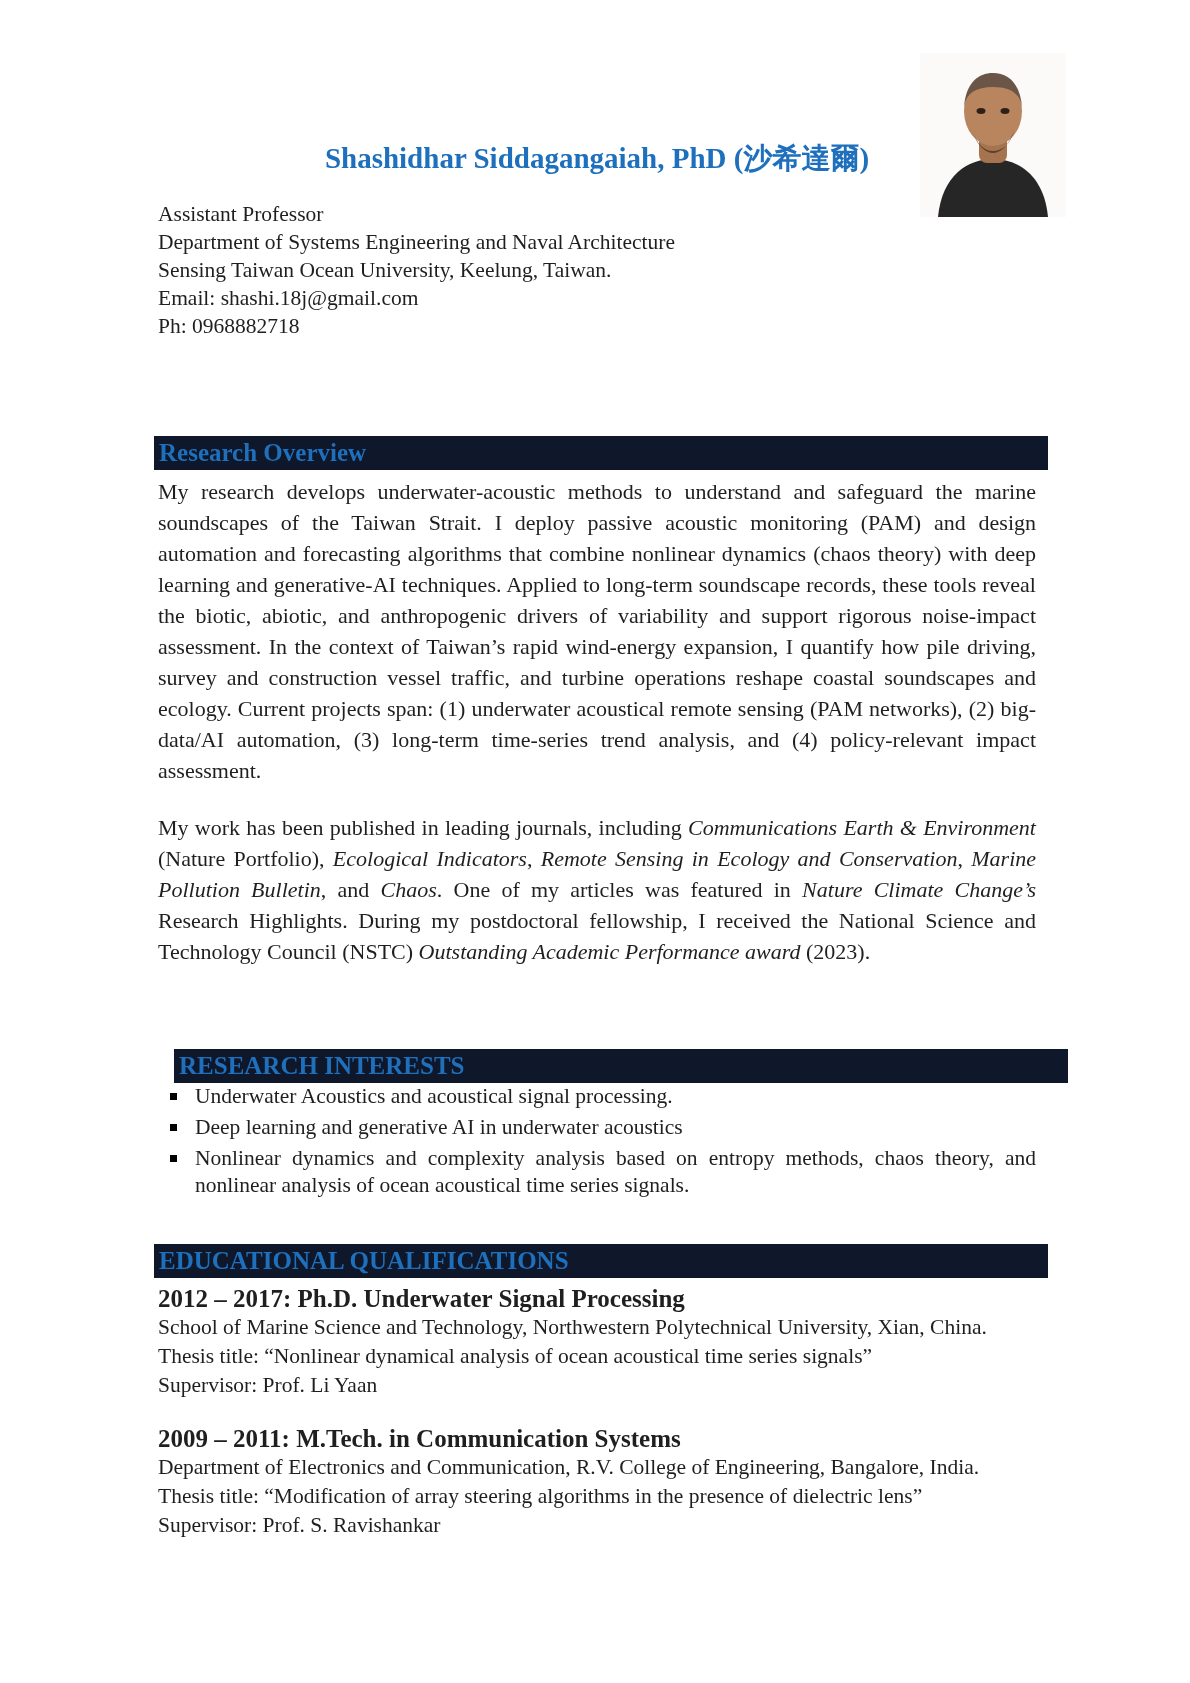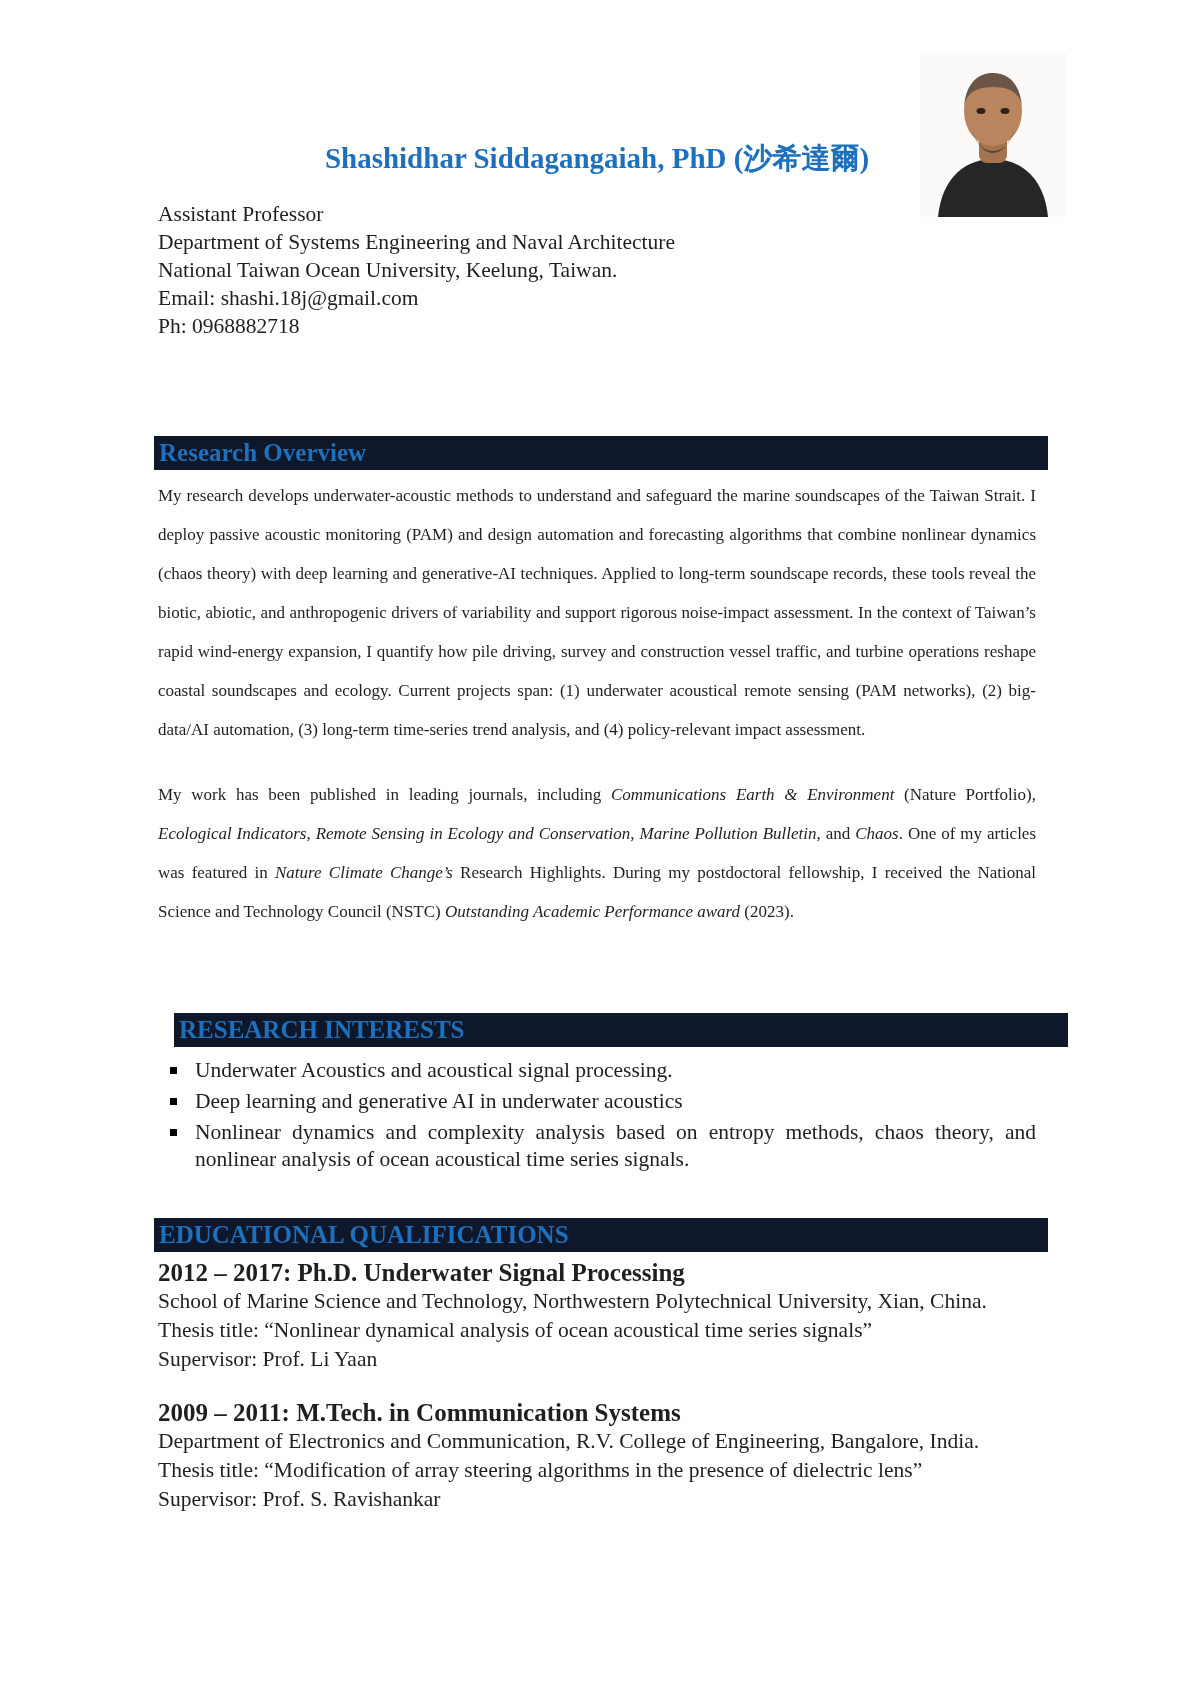--- a/index.html
+++ b/index.html
@@ -45,28 +45,28 @@
     font-weight: bold;
     color: #1E70BD;
     font-size: 25px;
     line-height: 28px;
   }
   .bar-overview { margin-top: 96px; }
   .bar-interests { margin-top: 82px; margin-left: 16px; }
   .bar-education { margin-top: 44px; }
 
   .para {
-    font-size: 17px;
-    line-height: 39px;
+    font-size: 22px;
+    line-height: 31px;
     text-align: justify;
   }
   .para1 { margin-top: 6px; }
   .para2 { margin-top: 26px; }
 
-  ul.interests { list-style: none; margin-top: 10px; }
+  ul.interests { list-style: none; }
   ul.interests li {
     position: relative;
     padding-left: 37px;
     font-size: 21.5px;
     line-height: 27.8px;
     text-align: justify;
     margin-bottom: 3px;
   }
   ul.interests li .bullet {
     position: absolute;
@@ -86,21 +86,21 @@
 <body>
 
 <div class="page">
   <div class="content">
 
     <div class="doc-title">Shashidhar Siddagangaiah, PhD (沙希達爾)</div>
 
     <div class="contact">
       <div class="row bold">Assistant Professor</div>
       <div class="row">Department of Systems Engineering and Naval Architecture</div>
-      <div class="row">National Taiwan Ocean University, Keelung, Taiwan.</div>
+      <div class="row">Sensing Taiwan Ocean University, Keelung, Taiwan.</div>
       <div class="row"><span class="bold">Email</span><span>: shashi.18j@gmail.com</span></div>
       <div class="row"><span class="bold">Ph:</span><span> 0968882718</span></div>
     </div>
 
     <div class="photo">
       <svg viewBox="0 0 146 164" xmlns="http://www.w3.org/2000/svg">
         <rect x="0" y="0" width="146" height="164" fill="#fbfaf8"></rect>
         <path d="M18,164 C22,122 48,106 73,106 C98,106 124,122 128,164 Z" fill="#262626"></path>
         <rect x="59" y="80" width="28" height="30" rx="8" fill="#a5744f"></rect>
         <ellipse cx="73" cy="58" rx="29" ry="35" fill="#b9855f"></ellipse>

